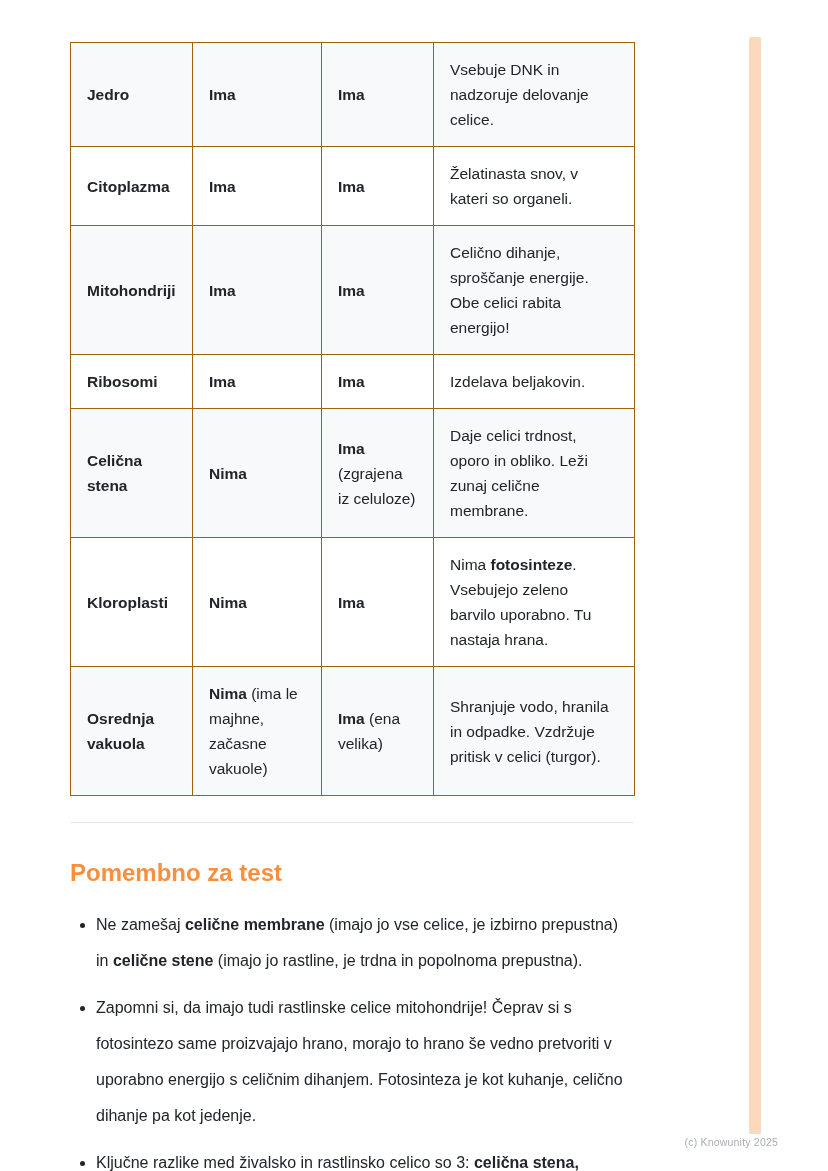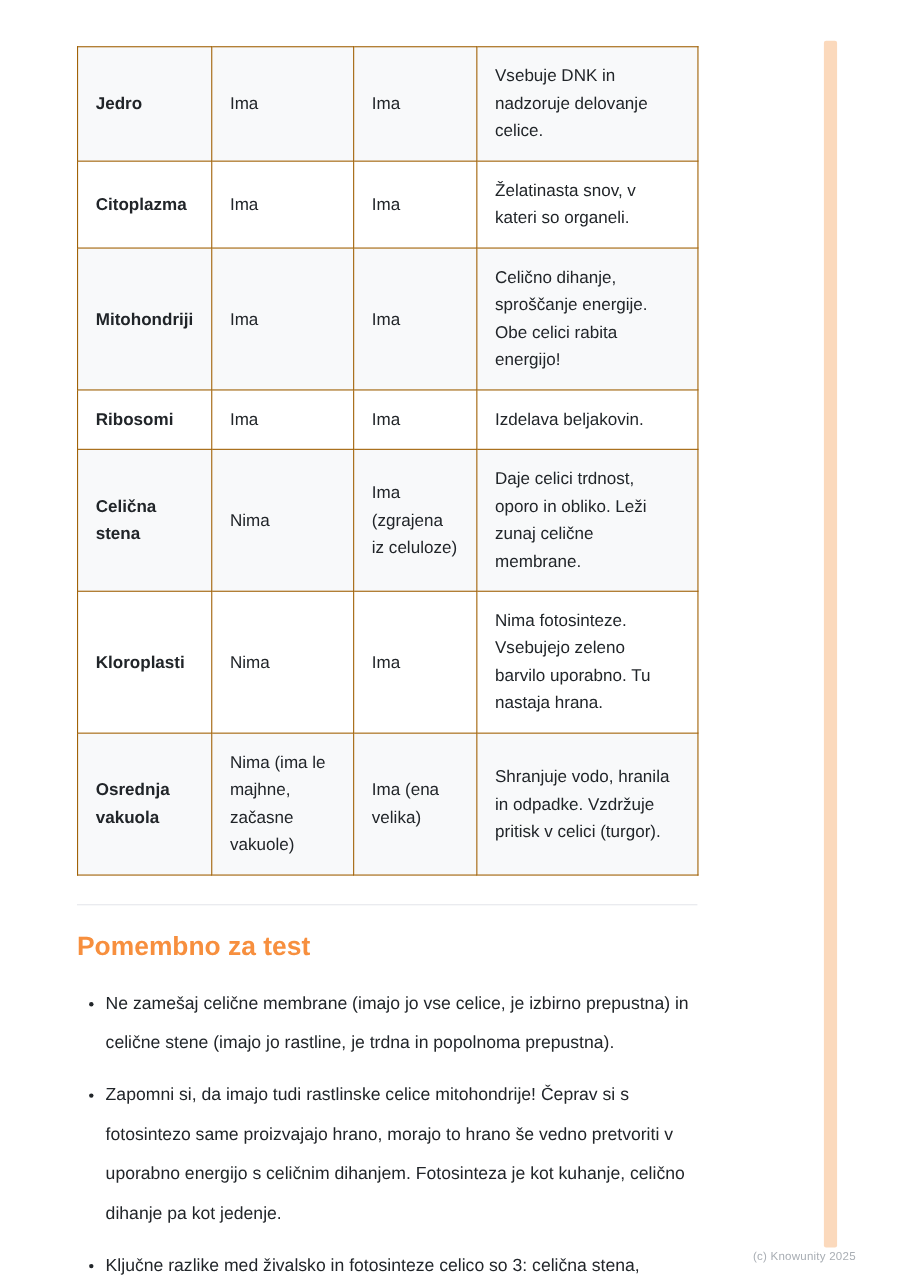--- a/index.html
+++ b/index.html
@@ -40,30 +40,30 @@
     line-height: 25px;
   }
   table.compare td {
     border: 1px solid #a16207;
     padding: 14px 16px;
     vertical-align: middle;
     word-wrap: break-word;
   }
   table.compare tr.striped td { background: #f8f9fa; }
   td.col-organelle { font-weight: 700; }
-  .b { font-weight: 400; }
+  .b { font-weight: 700; }
   .i { }
   .divider {
     border: none;
     border-top: 1px solid #e5e7eb;
     margin-top: 26px;
     width: 564px;
   }
   .section-title {
-    margin-top: 24px;
+    margin-top: 36px;
     font-size: 24px;
     font-weight: 700;
     line-height: 28px;
   }
   ul.important-list {
     margin-top: 20px;
     padding-left: 26px;
     font-size: 16px;
     line-height: 36px;
   }
@@ -142,20 +142,20 @@
         </tbody>
     </table>
 
     <hr class="divider">
 
     <h2 class="section-title" style="color: rgb(247, 143, 62);">Pomembno za test</h2>
 
     <ul class="important-list">
         <li><span>Ne zamešaj </span><span class="b">celične membrane</span><span> (imajo jo vse celice, je izbirno prepustna) in </span><span class="b">celične stene</span><span> (imajo jo rastline, je trdna in popolnoma prepustna).</span></li>
         <li><span>Zapomni si, da imajo tudi rastlinske celice mitohondrije! Čeprav si s fotosintezo same proizvajajo hrano, morajo to hrano še vedno pretvoriti v uporabno energijo s celičnim dihanjem. Fotosinteza je kot kuhanje, celično dihanje pa kot jedenje.</span></li>
-        <li><span>Ključne razlike med živalsko in fotosinteze celico so 3: </span><span class="b">celična stena, kloroplasti in velika osrednja vakuola</span><span>. To bo sigurno na testu.</span></li>
+        <li><span>Ključne razlike med živalsko in rastlinsko celico so 3: </span><span class="b">celična stena, kloroplasti in velika osrednja vakuola</span><span>. To bo sigurno na testu.</span></li>
       </ul>
 
   </div>
 
   <div class="footer-note">(c) Knowunity 2025</div>
 
 </div>
 
 </body></html>

